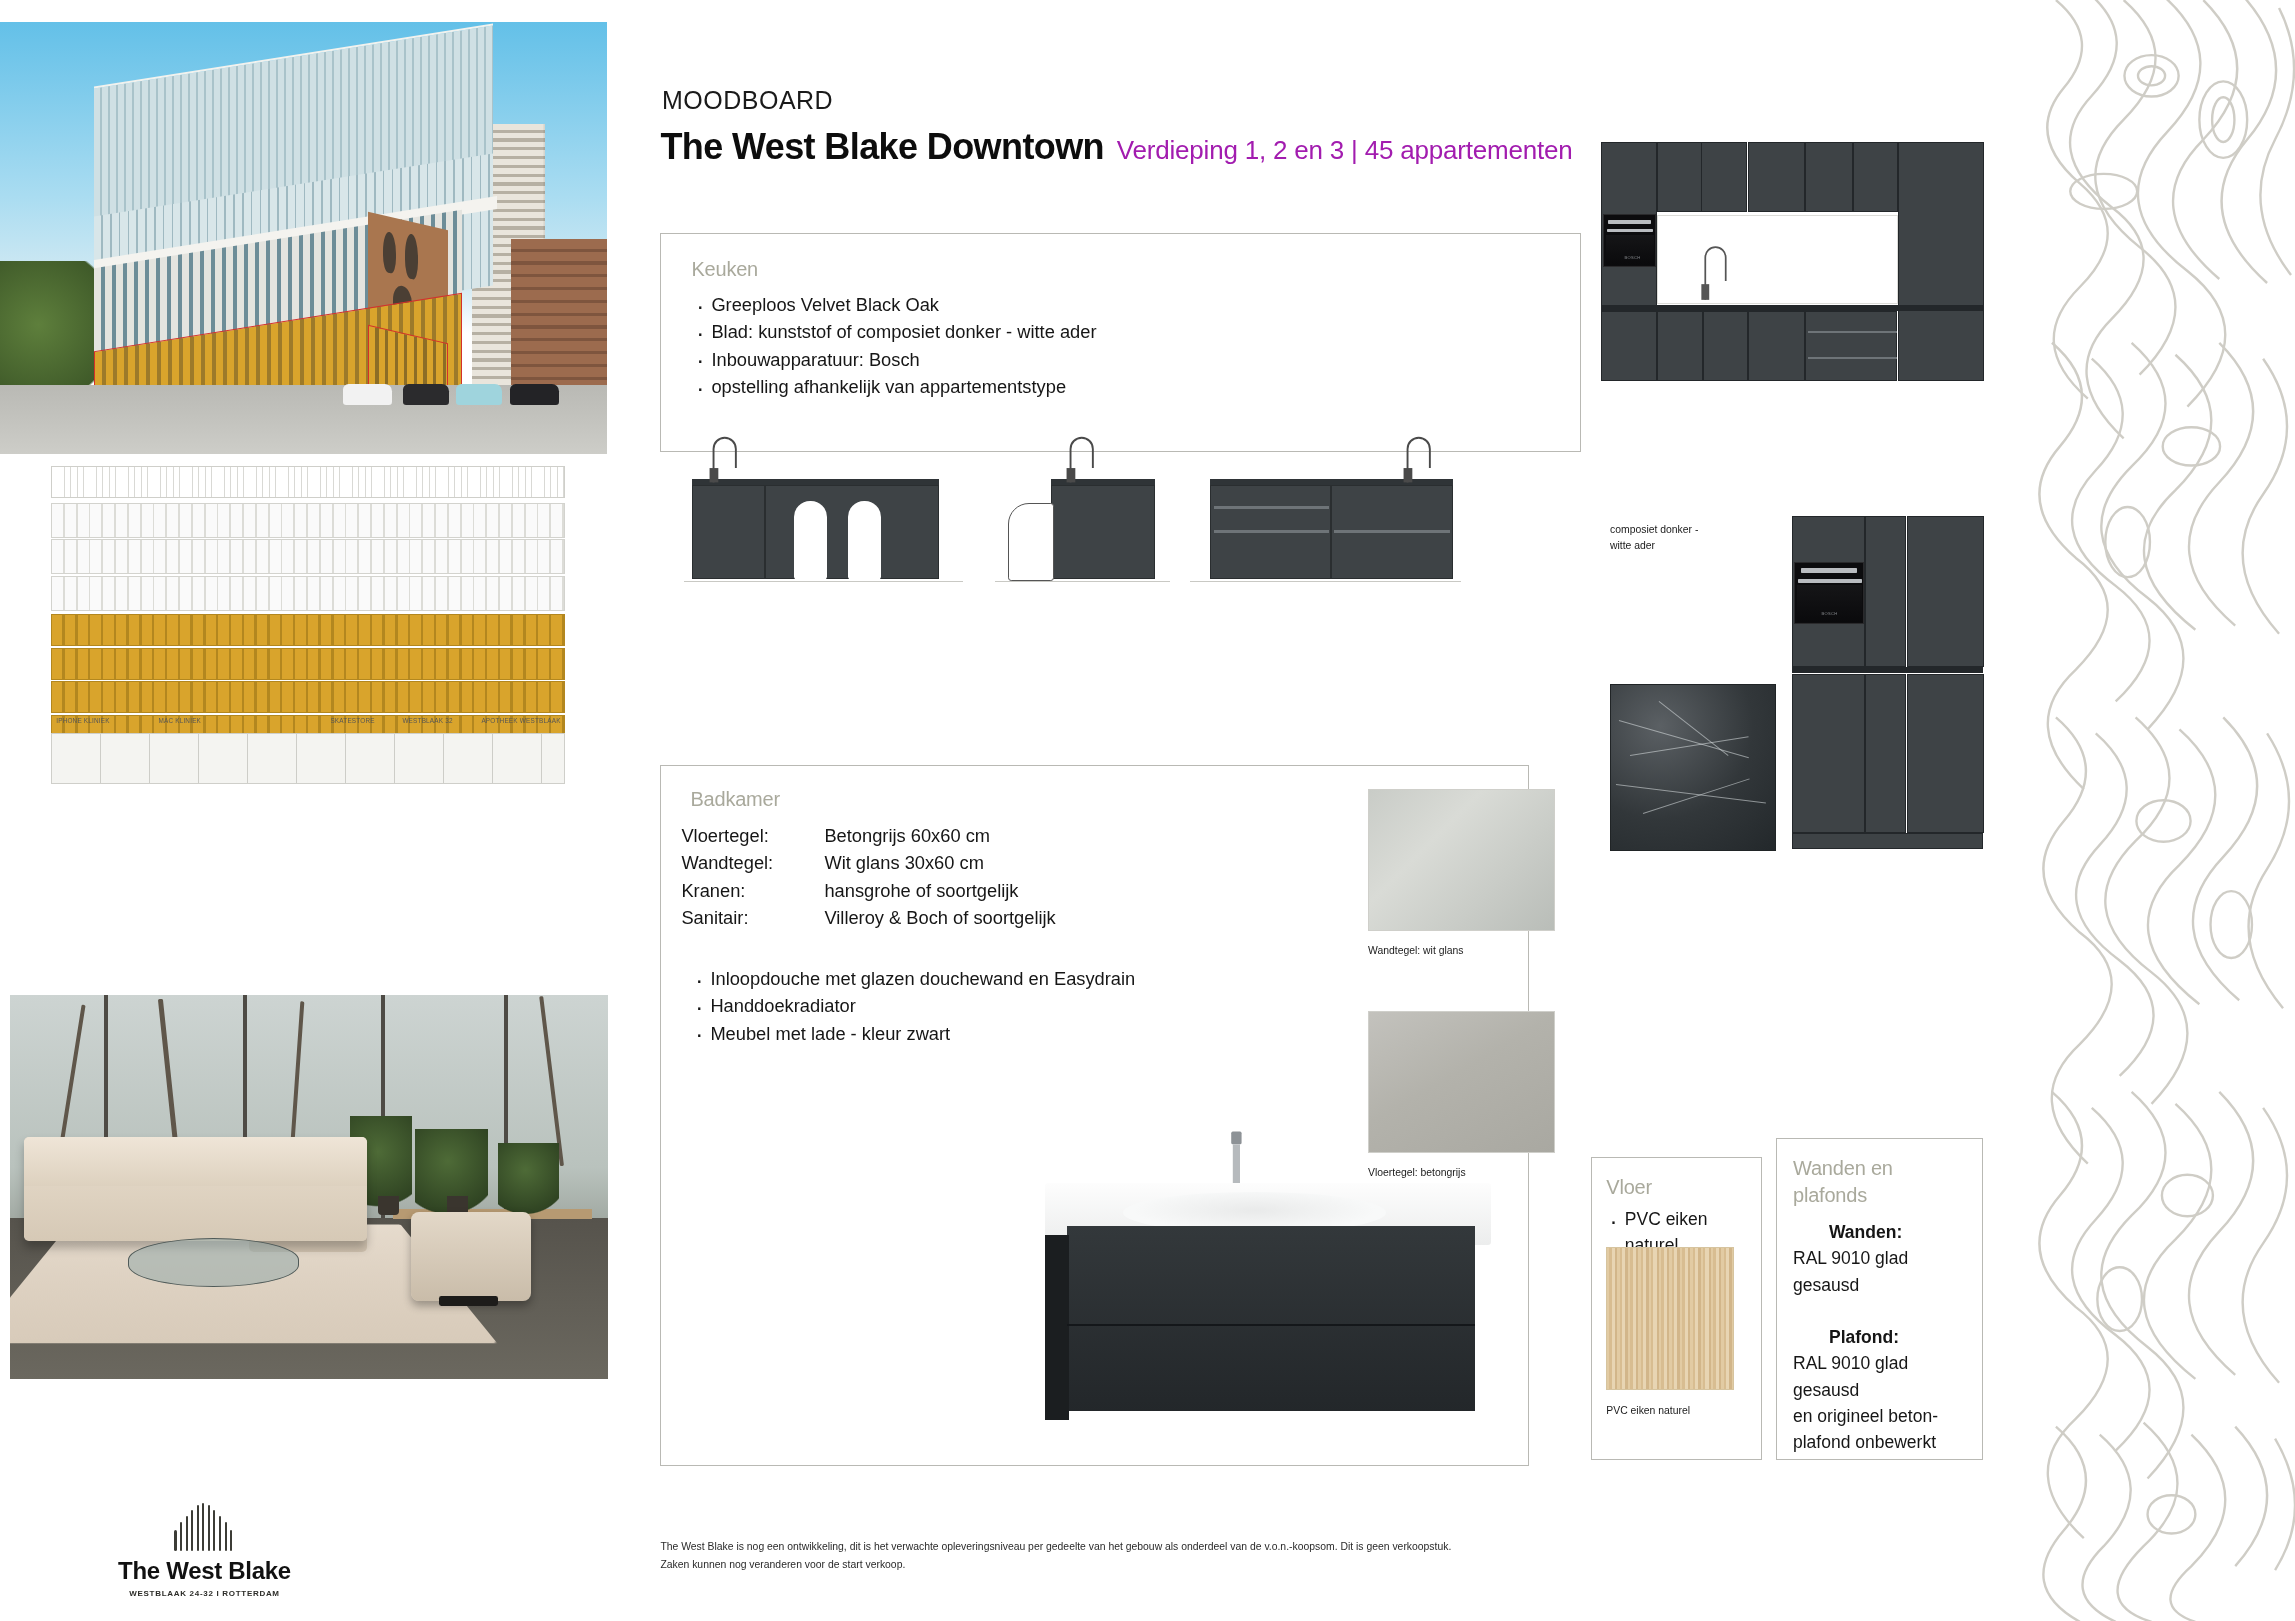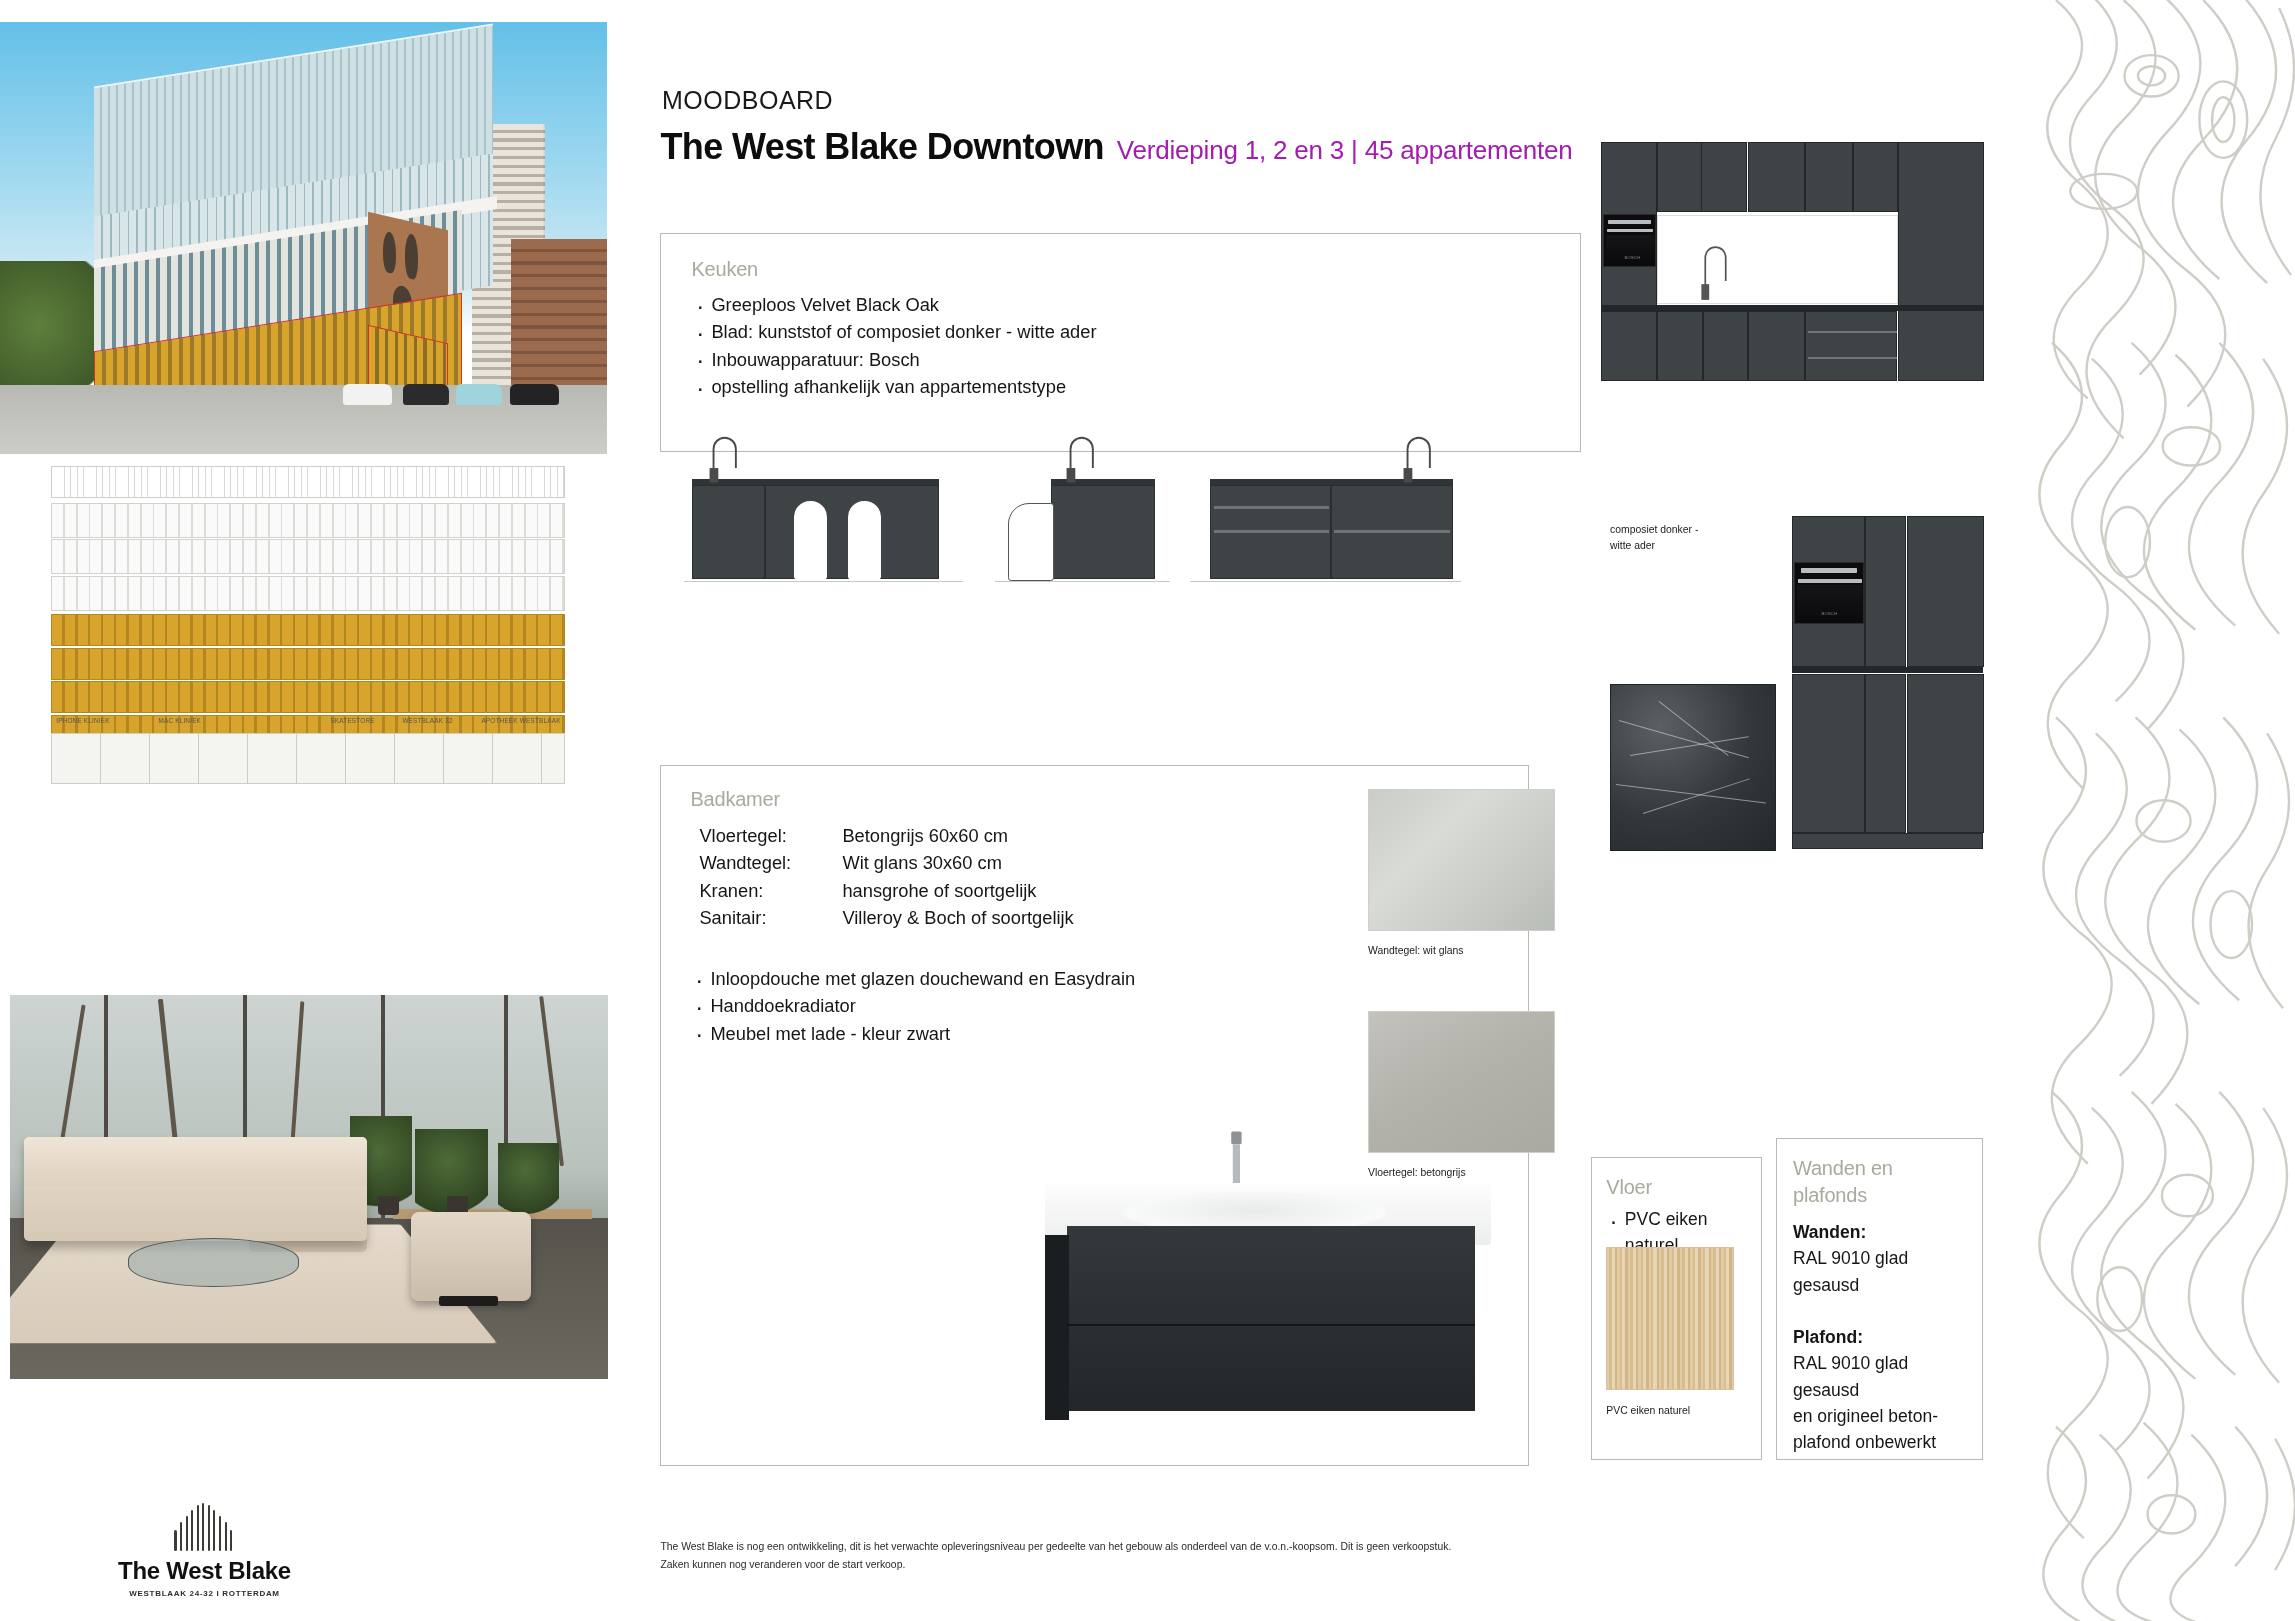--- a/index.html
+++ b/index.html
@@ -201,21 +201,21 @@
 
   
   #vloer-card { left: 937px; top: 1157px; width: 171px; height: 303px; }
   #wood-sw { position:absolute; left: 14.3px; top: 89px; width: 128px; height: 143px;
      background: repeating-linear-gradient(90deg,#e2cba3 0 2.4px,#d8bd91 2.4px 4.8px,#e8d5b3 4.8px 8px,#d2b68a 8px 10.4px);
      border:0.8px solid #d6c49f; }
 
   
   #wanden-card { left: 1122px; top: 1138px; width: 207px; height: 322px; }
   .wcard-body { font-size: 17.5px; line-height:1.5; color:#161616; }
-  .wcard-body b { font-weight: 700; }
+  .wcard-body b { font-weight: 700; margin-left: 36px; }
 
   .disclaimer { position:absolute; left: 6.4px; top: 1538px; width: 1012px; font-size: 10.4px; line-height: 1.75; color:#2a2a2a; }
 </style>
 </head>
 <body>
 
 <div class="left-col">
 
   <div class="ext-render">
     <div class="sky-grad"></div>
@@ -426,21 +426,21 @@
     <div class="vein" style="left:48px;top:16px;width:88px;transform:rotate(38deg);"></div>
   </div>
   <div id="composiet-card">
     <div class="swatch-caption">composiet donker -</div>
     <div class="swatch-caption" style="margin-top:1.6px;">witte ader</div>
   </div>
 
   <div class="panel" id="bath-panel">
     <div class="sec-head" style="position:absolute;left:29px;top:22px;">Badkamer</div>
 
-    <div style="position:absolute;left:38px;top:56px;width:494px;">
+    <div style="position:absolute;left:20px;top:56px;width:494px;">
       <div class="spec-row">
         <span class="spec-key">Vloertegel:</span>
         <span>Betongrijs 60x60 cm</span>
       </div>
       <div class="spec-row">
         <span class="spec-key">Wandtegel:</span>
         <span>Wit glans 30x60 cm</span>
       </div>
       <div class="spec-row">
         <span class="spec-key">Kranen:</span>

